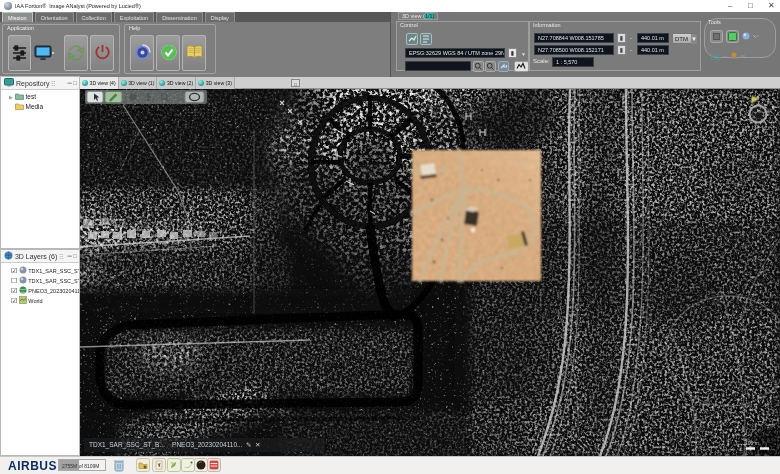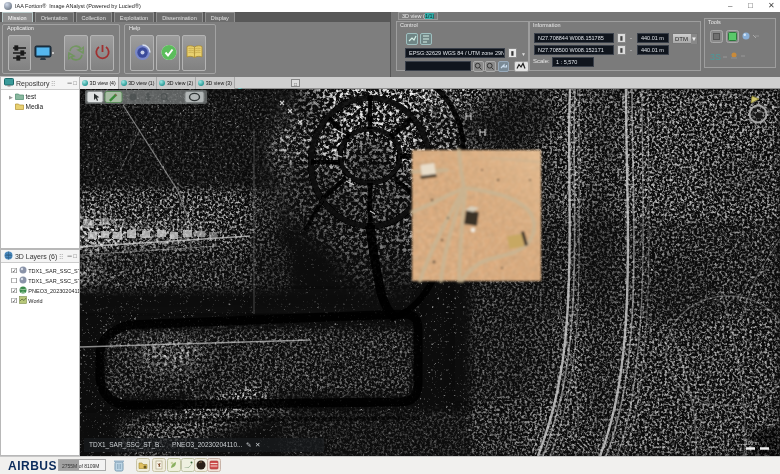--- a/index.html
+++ b/index.html
@@ -149,21 +149,21 @@
       <div style="position:absolute;left:87px;top:11px;width:9px;height:10px;background:#dcdcdc;border:1px solid #888;font-size:6px;line-height:9px;text-align:center;color:#444;">▮</div>
       <div style="position:absolute;left:87px;top:23px;width:9px;height:10px;background:#dcdcdc;border:1px solid #888;font-size:6px;line-height:9px;text-align:center;color:#444;">▮</div>
       <div style="position:absolute;left:100px;top:13px;font-size:6px;color:#ddd;">-</div>
       <div style="position:absolute;left:100px;top:25px;font-size:6px;color:#ddd;">-</div>
       <div class="dfield" style="left:107px;top:11px;width:32px;height:10px;">440.01 m</div>
       <div class="dfield" style="left:107px;top:23px;width:32px;height:10px;">440.01 m</div>
       <div style="position:absolute;left:142px;top:11px;width:26px;height:11px;background:linear-gradient(#cfcfcf,#a8a8a8);border:1px solid #777;font-size:6px;line-height:10px;color:#222;padding-left:2px;">DTM <span style="float:right;background:#888;color:#eee;">▼</span></div>
       <div style="position:absolute;left:3px;top:36px;font-size:6px;color:#e8e8e8;">Scale:</div>
       <div class="dfield" style="left:22px;top:35px;width:42px;height:10px;">1 : 5,570</div>
     </div>
-    <div class="pgroup" style="left:313px;top:6px;width:72px;height:50px;">
+    <div class="pgroup" style="left:313px;top:6px;width:72px;height:40px;border-radius:13px;">
       <div class="plabel">Tools</div>
       <svg style="position:absolute;left:5px;top:11px;" width="56" height="34">
         <rect x="0.5" y="0.5" width="12" height="12" rx="2" fill="#8a8a8a" stroke="#aaa"></rect>
         <rect x="3.5" y="3.5" width="6" height="6" fill="#707070" stroke="#555"></rect>
         <rect x="16.5" y="0.5" width="12" height="12" rx="2" fill="#8a8a8a" stroke="#aaa"></rect>
         <rect x="18.5" y="2.5" width="8" height="8" rx="1" fill="#5ac86a" stroke="#2a7a3a"></rect>
         <circle cx="36" cy="6" r="3.5" fill="#8ab0d8"></circle>
         <circle cx="34.8" cy="4.8" r="1.2" fill="#d8e8f8"></circle>
         <path d="M43,5 l3,3" stroke="#aaa"></path>
         <path d="M45,6 h4" stroke="#999" stroke-width="1"></path>

